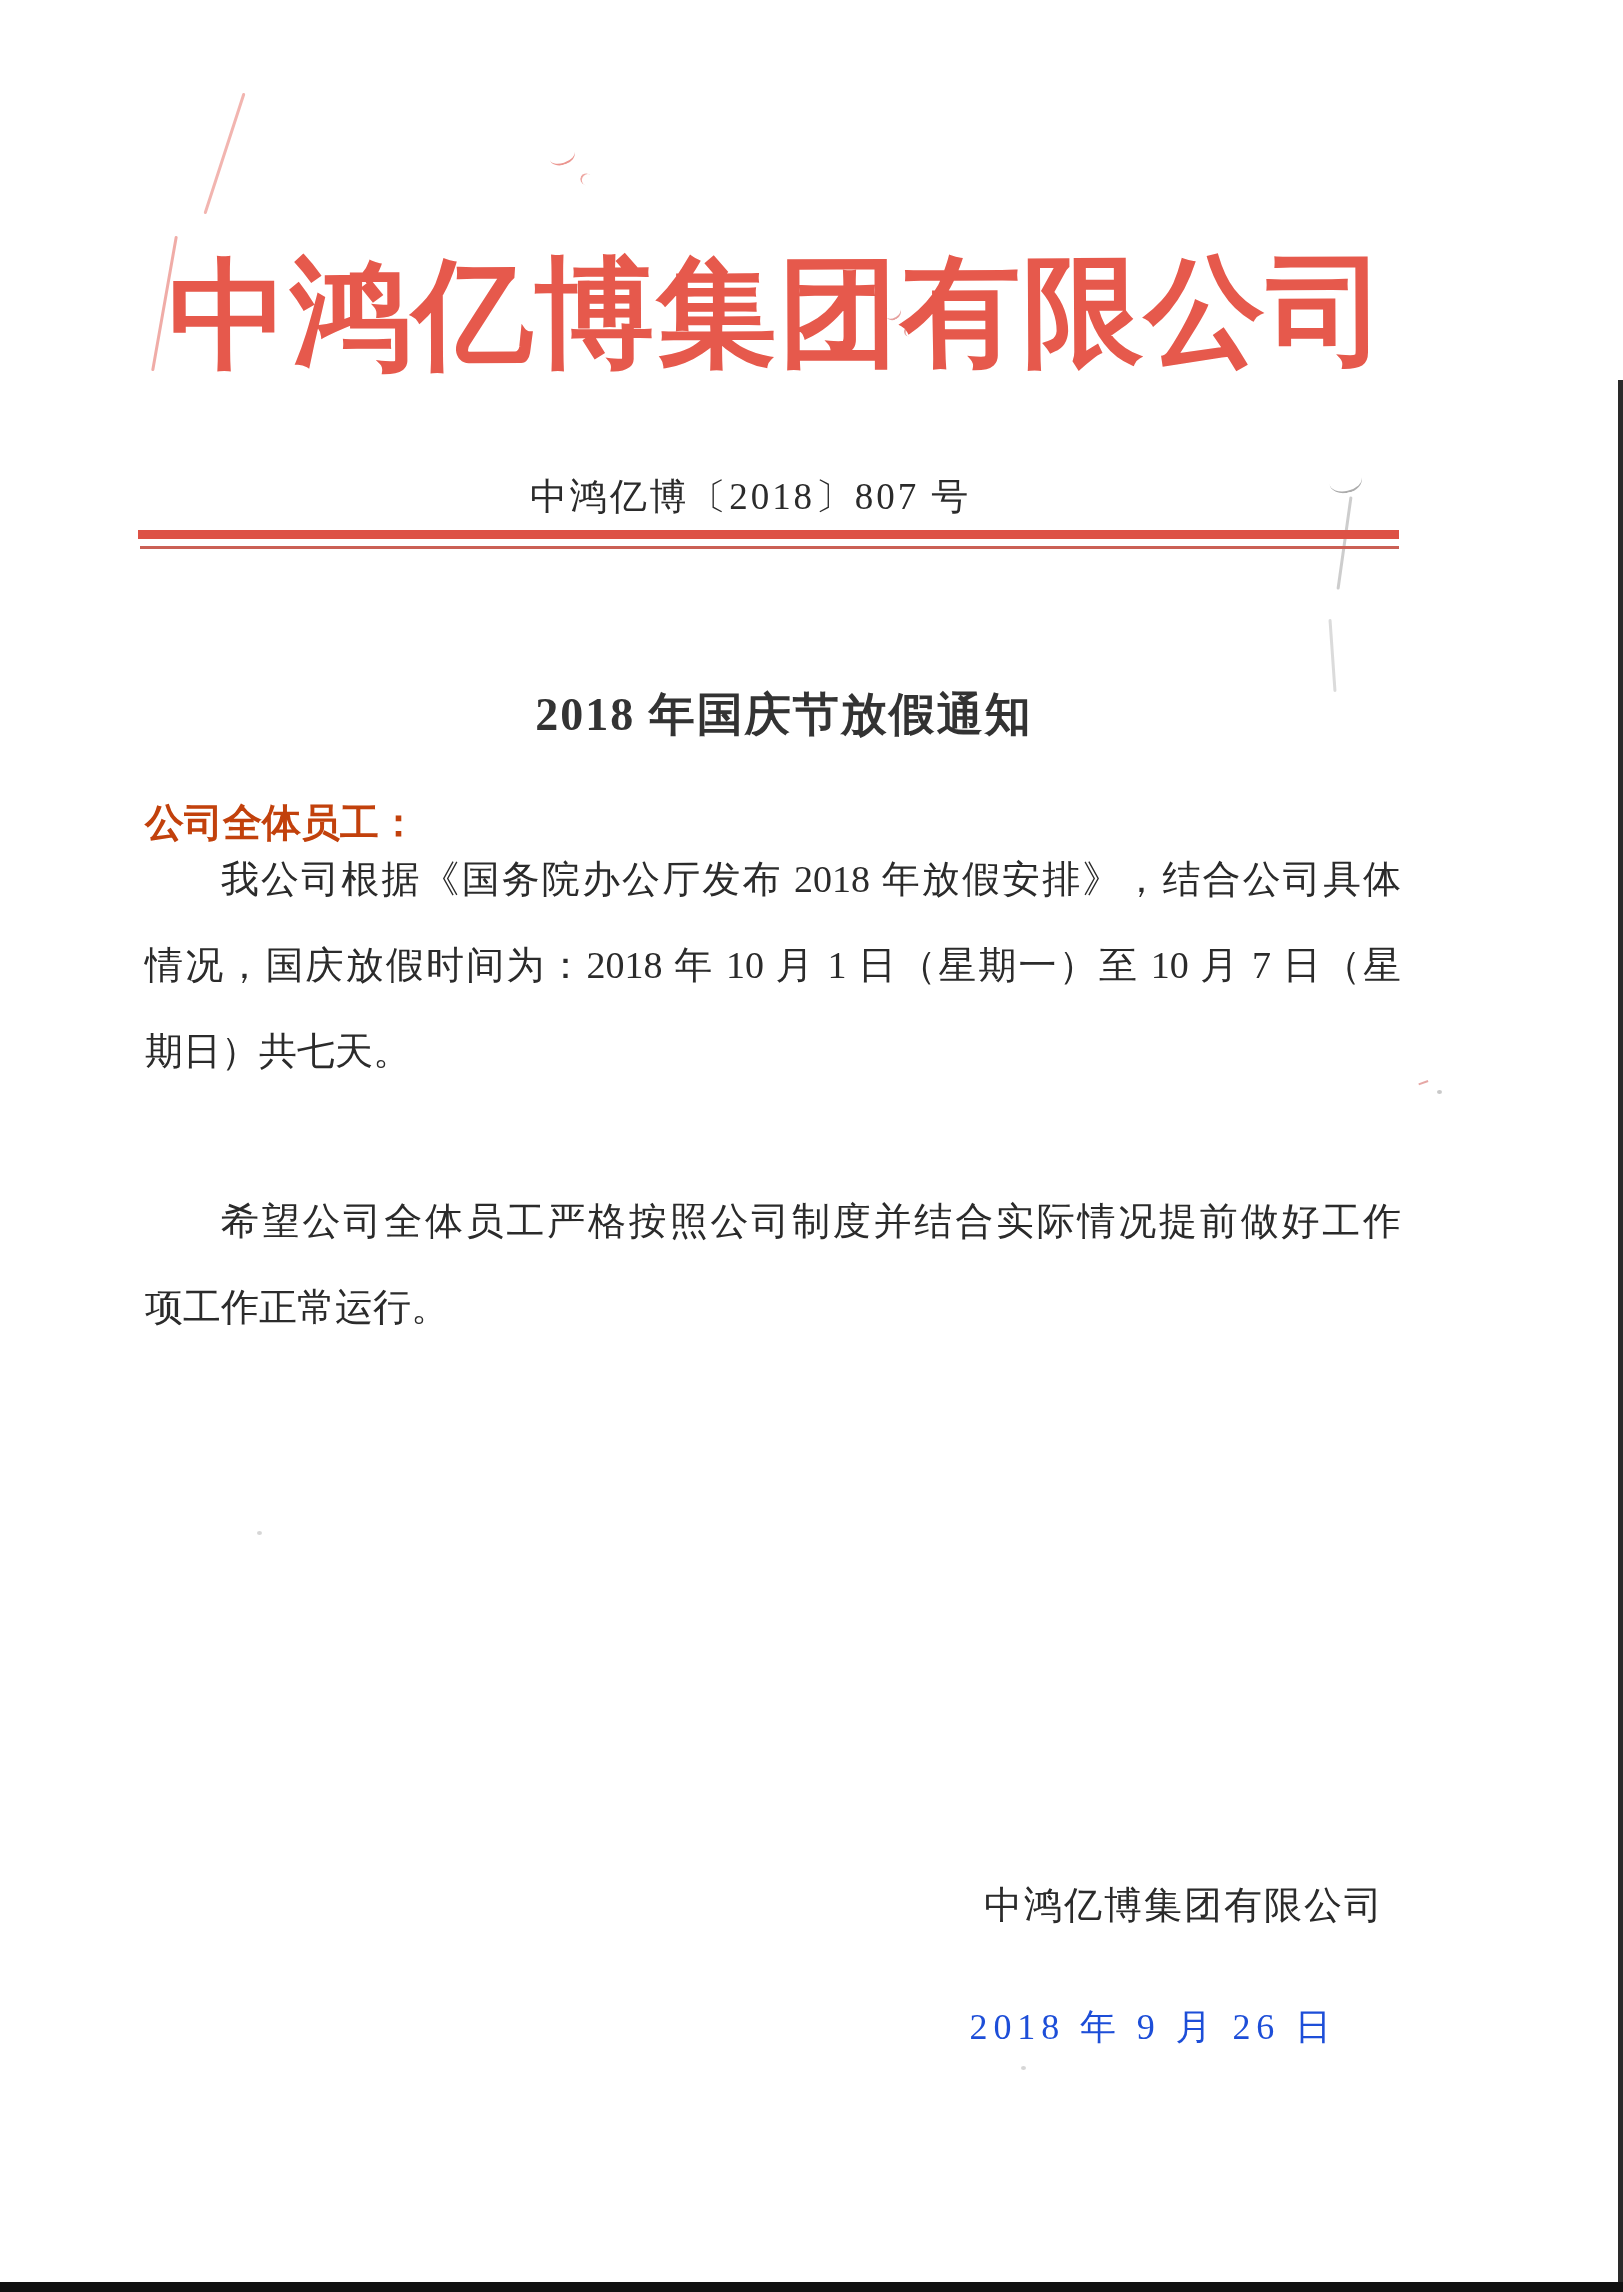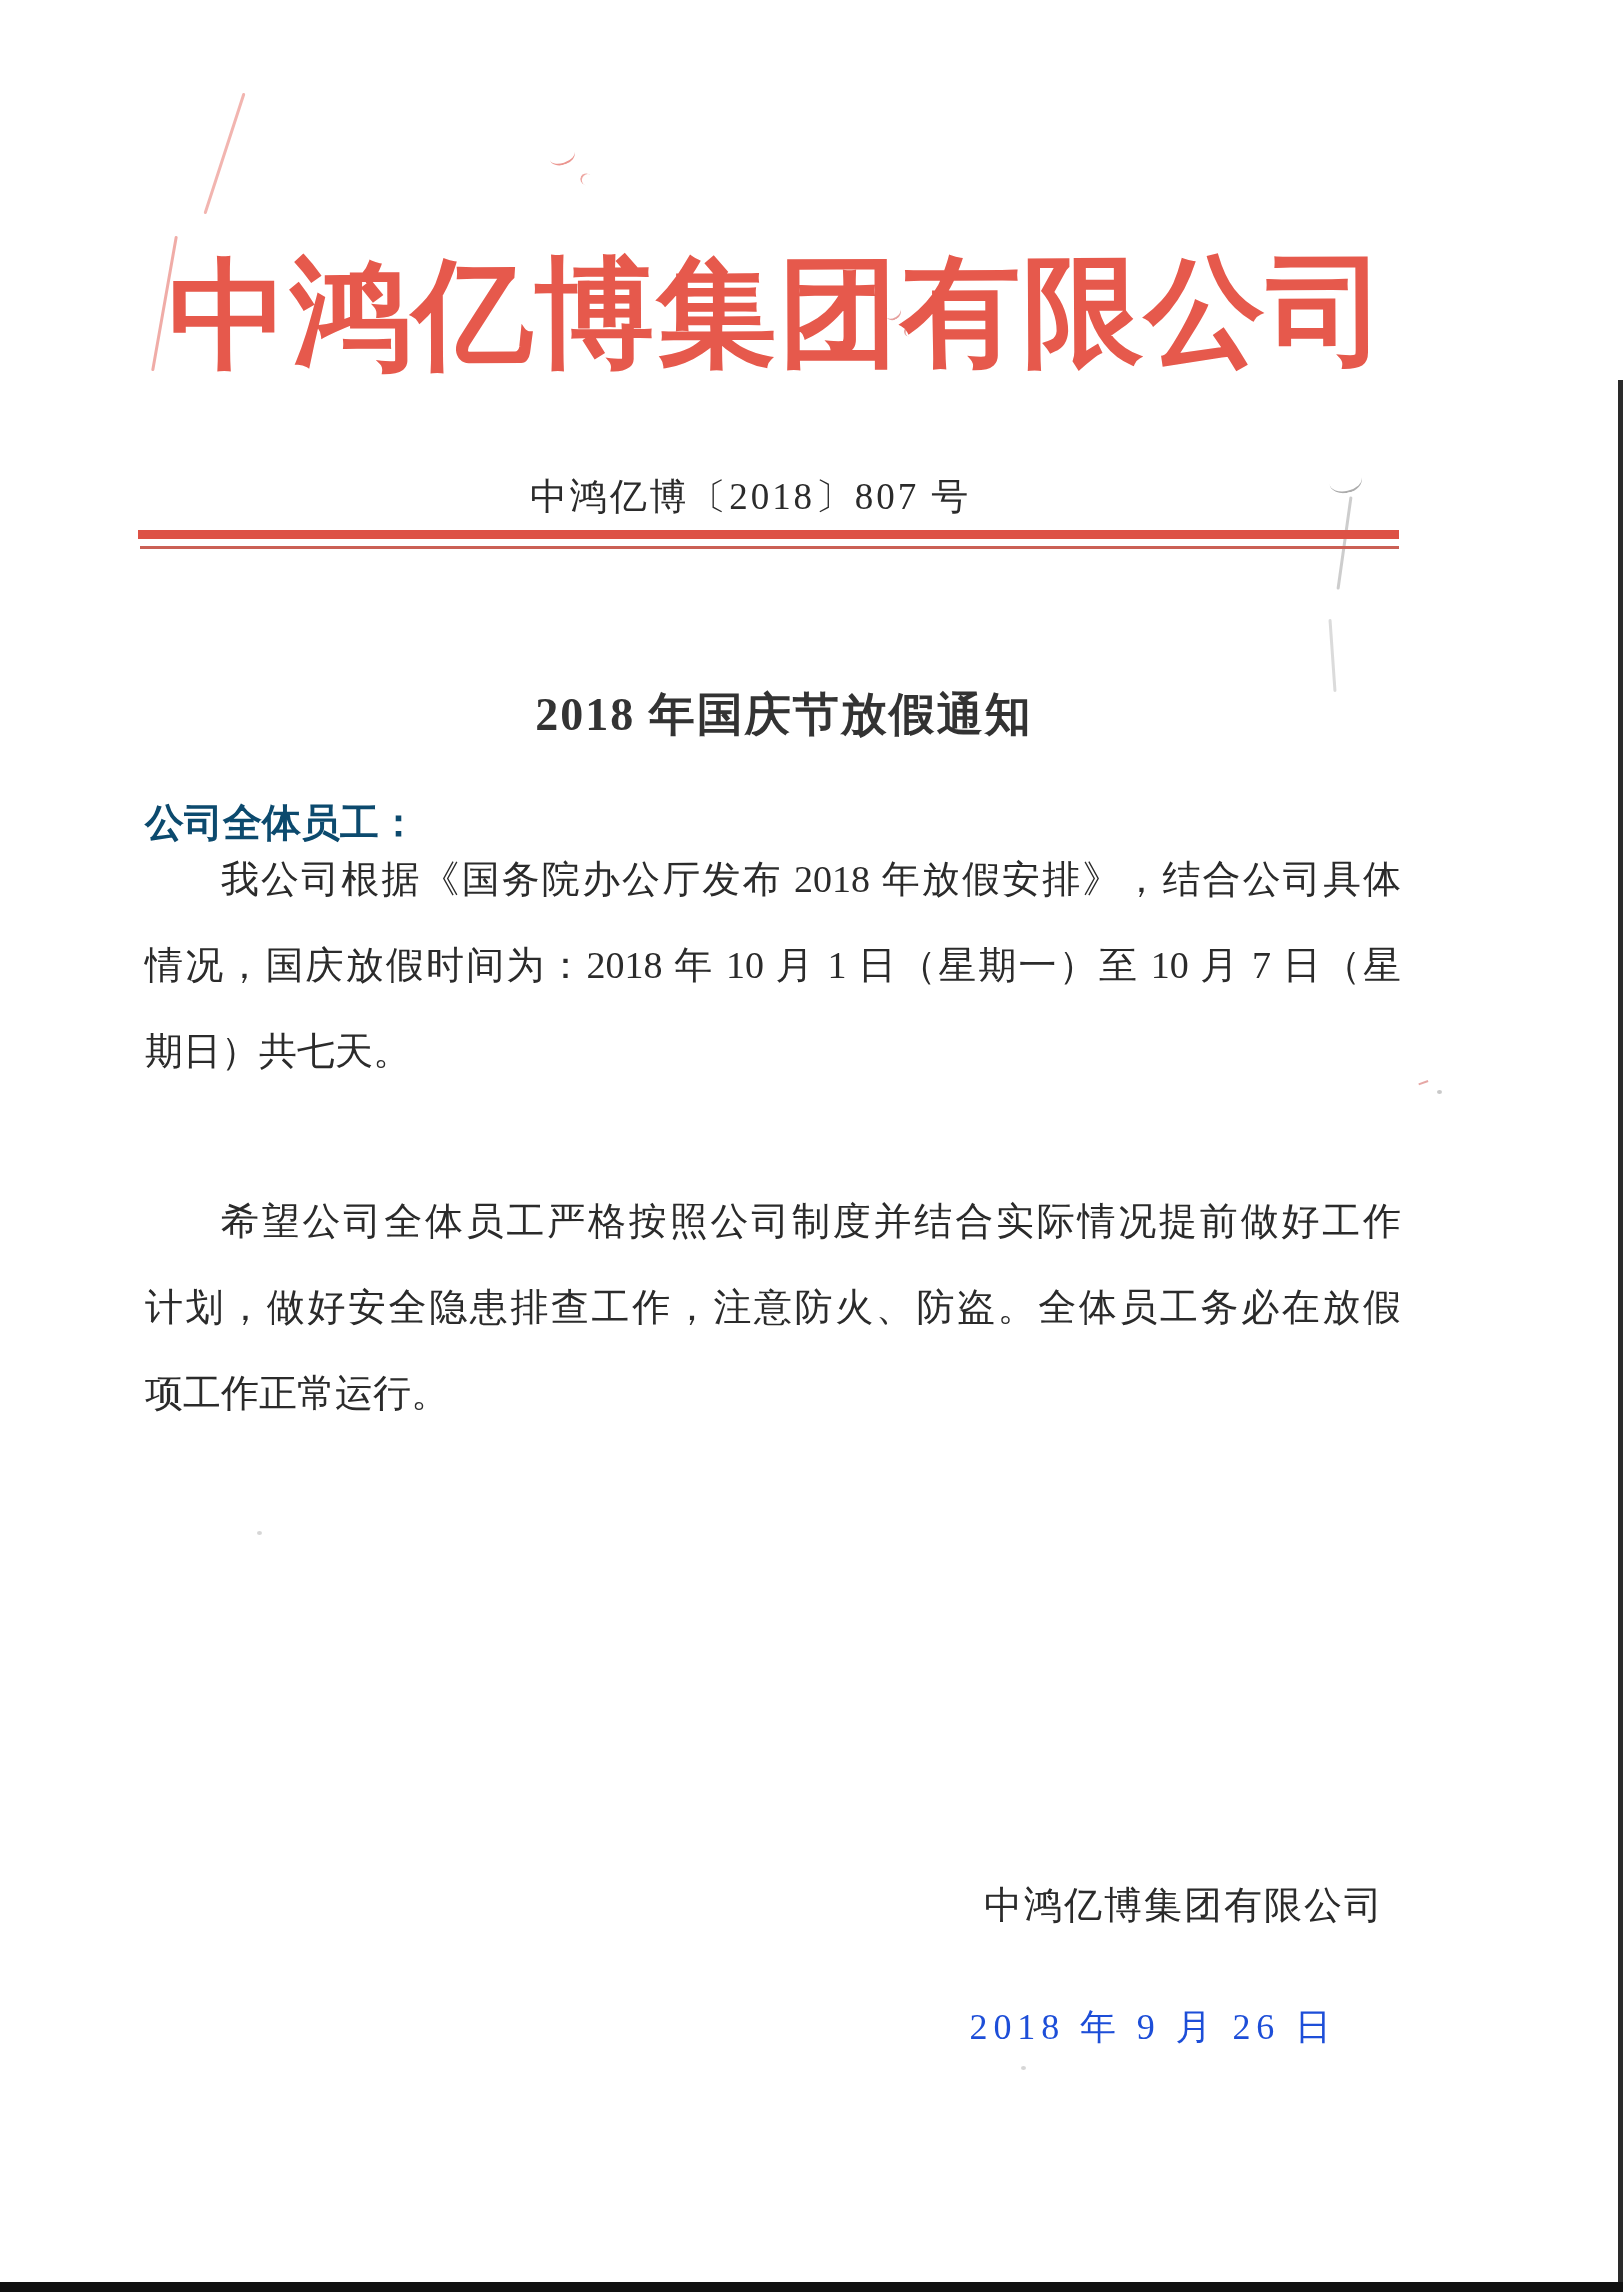--- a/index.html
+++ b/index.html
@@ -79,21 +79,21 @@
     white-space: nowrap;
   }
 
   
   .salutation {
     position: absolute;
     top: 796px;
     left: 145px;
     font-size: 39px;
     font-weight: bold;
-    color: #0c4a6e;
+    color: #c2410c;
   }
 
   
   .para {
     position: absolute;
     left: 145px;
     width: 1256px;
     font-size: 38px;
     color: #2b2b2b;
   }
@@ -250,21 +250,20 @@
   <div class="salutation">公司全体员工：</div>
 
   <div class="para para-1">
     <div class="line indent">我公司根据《国务院办公厅发布 2018 年放假安排》，结合公司具体</div>
     <div class="line">情况，国庆放假时间为：2018 年 10 月 1 日（星期一）至 10 月 7 日（星</div>
     <div class="line last">期日）共七天。</div>
   </div>
 
   <div class="para para-2">
     <div class="line indent">希望公司全体员工严格按照公司制度并结合实际情况提前做好工作</div>
-    <div class="line">计划，做好安全隐患排查工作，注意防火、防盗。全体员工务必在放假</div>
     <div class="line last">项工作正常运行。</div>
   </div>
 
   <div class="signature">中鸿亿博集团有限公司</div>
 
   <div class="sign-date">2018 年 9 月 26 日</div>
 
 </div>
 
 

